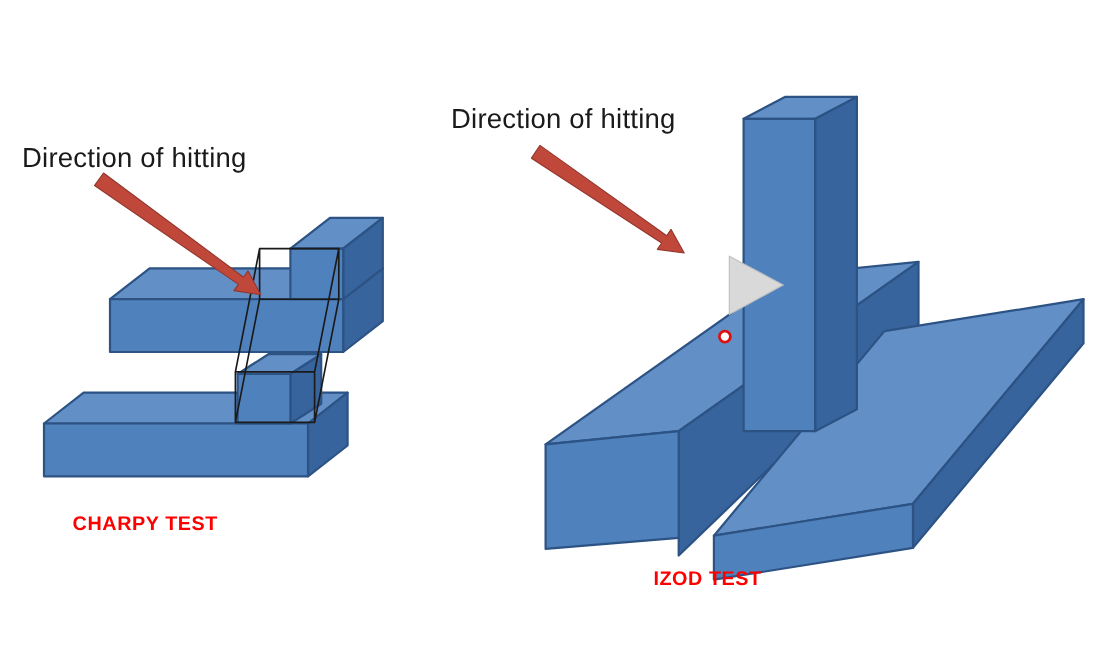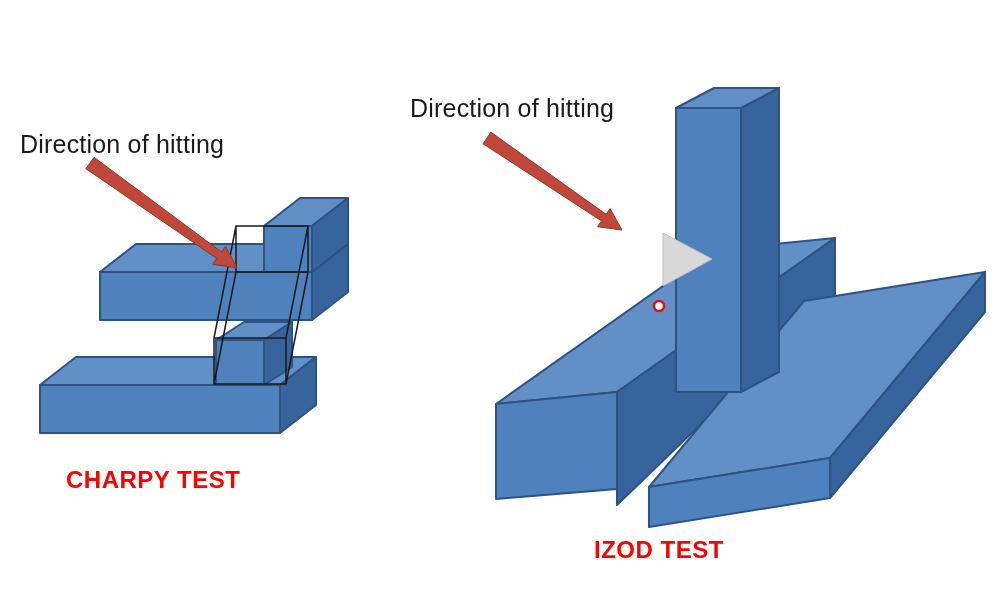--- a/index.html
+++ b/index.html
@@ -27,29 +27,29 @@
   .label {
     position: absolute;
     color: var(--label-color);
     font-size: 25px;
     letter-spacing: 0.2px;
     white-space: nowrap;
   }
   .caption {
     position: absolute;
     color: var(--caption-color);
-    font-size: 24px;
+    font-size: 18px;
     font-weight: bold;
     letter-spacing: 0.5px;
     white-space: nowrap;
   }
   #charpy-label   { left: 20px;  top: 130px; }
   #izod-label     { left: 410px; top: 94px;  }
   #charpy-caption { left: 66px;  top: 466px; }
-  #izod-caption   { left: 594px; top: 536px; text-align: center; }
+  #izod-caption   { left: 594px; top: 516px; text-align: center; }
 </style>
 </head>
 <body>
 
 <div id="stage">
 
   <svg id="shapes" width="1000" height="600" viewBox="0 0 1000 600">
 
     <g>
 

